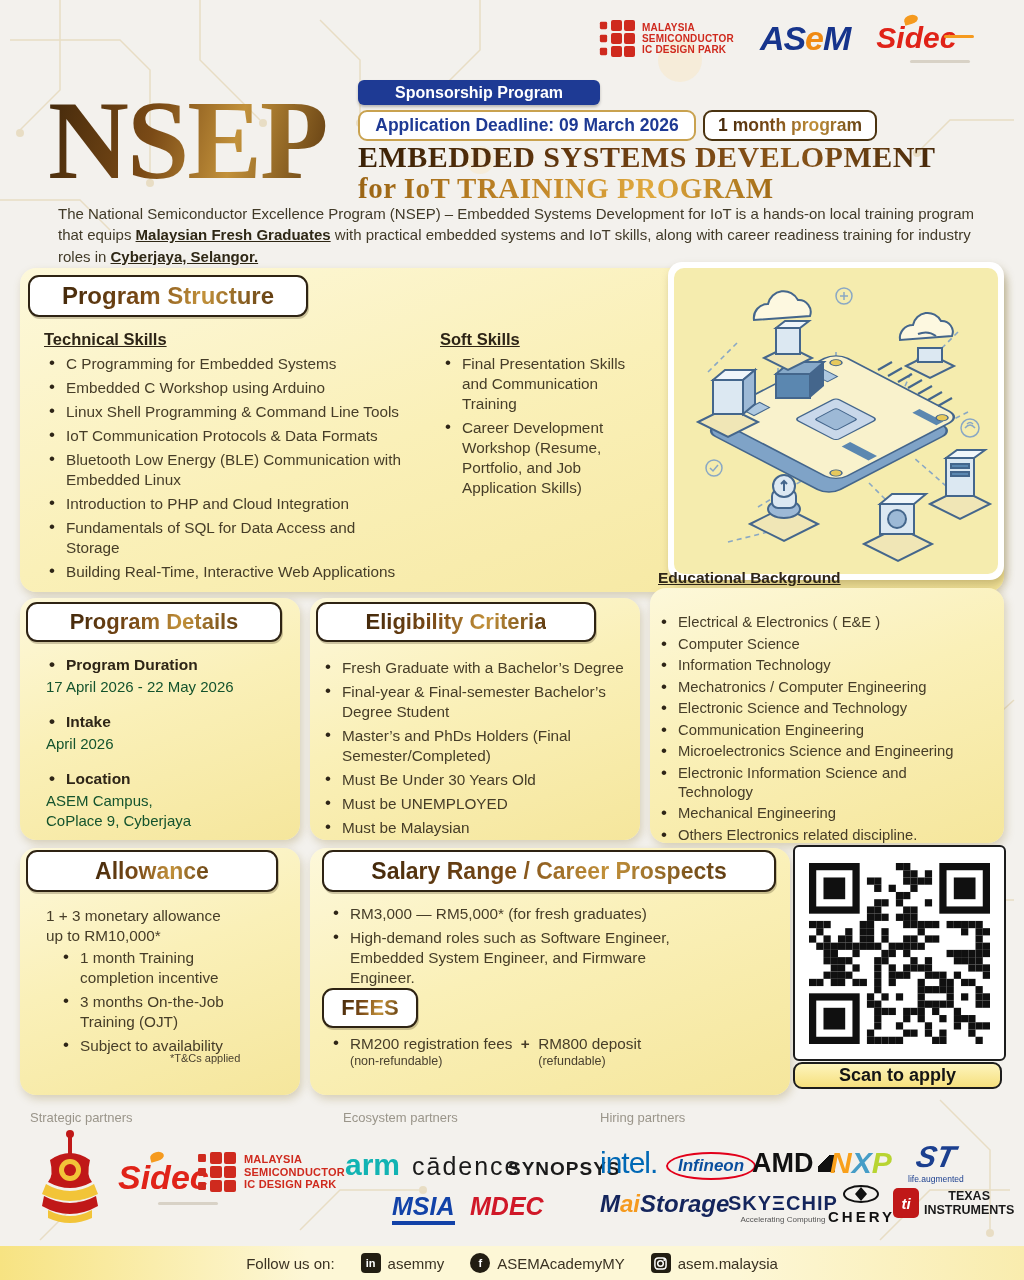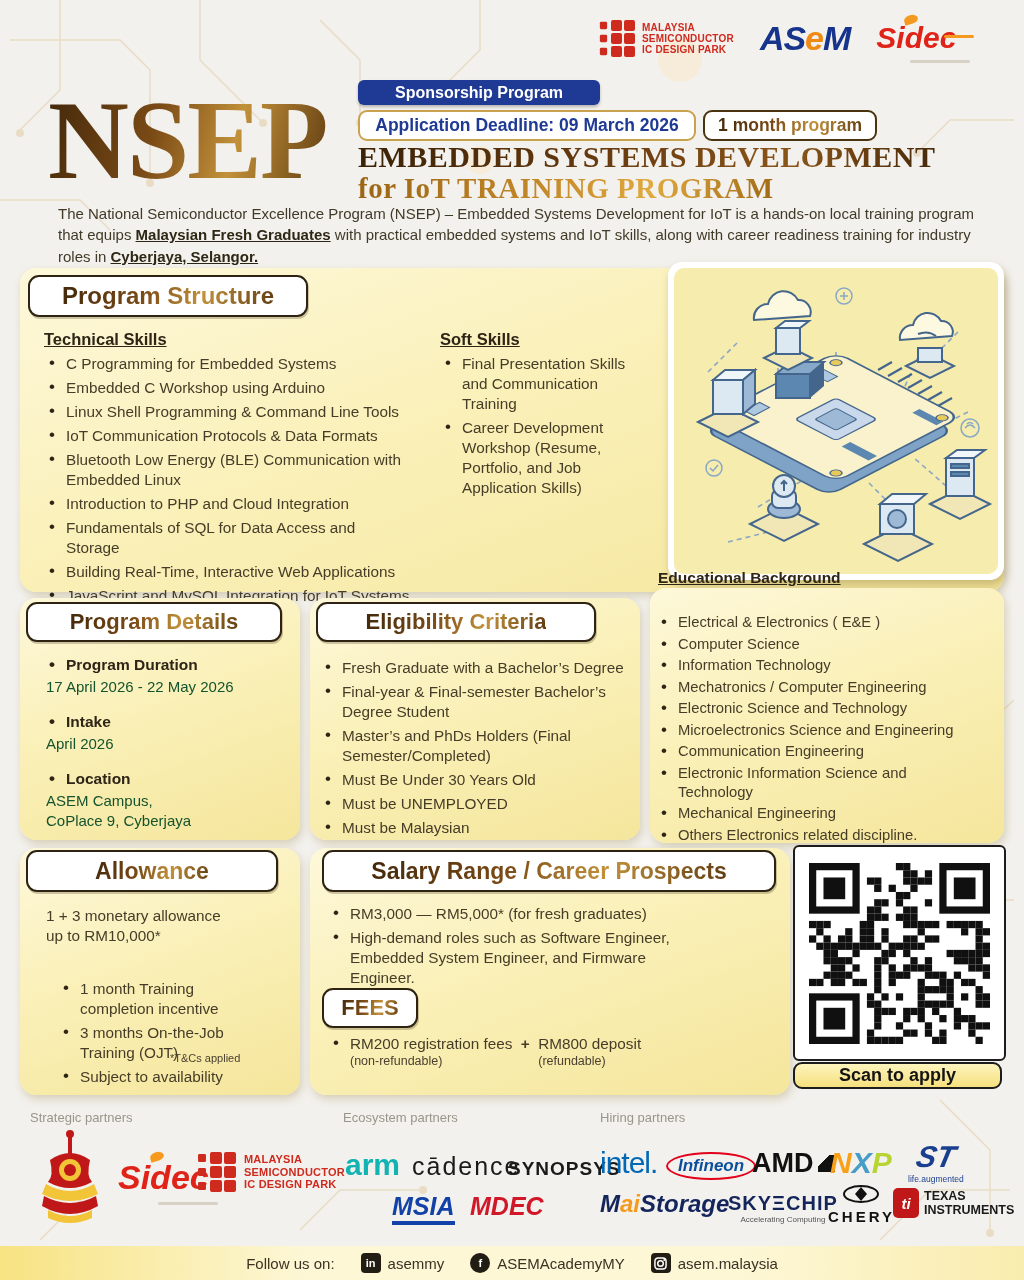--- a/index.html
+++ b/index.html
@@ -124,21 +124,20 @@
 <div class="abs subhead" style="left:44px;top:330px;">Technical Skills</div>
 <ul class="blt fs15 abs" style="left:46px;top:354px;width:392px;">
   <li>C Programming for Embedded Systems</li>
   <li>Embedded C Workshop using Arduino</li>
   <li>Linux Shell Programming &amp; Command Line Tools</li>
   <li>IoT Communication Protocols &amp; Data Formats</li>
   <li>Bluetooth Low Energy (BLE) Communication with Embedded Linux</li>
   <li>Introduction to PHP and Cloud Integration</li>
   <li style="max-width:330px">Fundamentals of SQL for Data Access and Storage</li>
   <li>Building Real-Time, Interactive Web Applications</li>
-  <li>JavaScript and MySQL Integration for IoT Systems</li>
 </ul>
 <div class="abs subhead" style="left:440px;top:330px;">Soft Skills</div>
 <ul class="blt fs15 abs" style="left:442px;top:354px;width:206px;">
   <li>Final Presentation Skills and Communication Training</li>
   <li>Career Development Workshop (Resume, Portfolio, and Job Application Skills)</li>
 </ul>
 
 <div class="abs" style="left:668px;top:262px;width:336px;height:318px;background:#fff;border-radius:14px;box-shadow:2px 5px 9px rgba(120,100,40,.35);">
 <svg width="336" height="318" viewBox="0 0 336 318">
   <rect x="6" y="6" width="324" height="306" rx="10" fill="#f5ecae"></rect>
@@ -267,36 +266,36 @@
 </ul>
 
 <div class="panel" style="left:650px;top:588px;width:354px;height:255px;"></div>
 <div class="abs subhead" style="left:658px;top:569px;font-size:15.5px;">Educational Background</div>
 <ul class="blt abs" style="left:658px;top:613px;width:300px;font-size:14.8px;line-height:19px;color:#463d28;">
   <li style="margin-bottom:2.5px">Electrical &amp; Electronics ( E&amp;E )</li>
   <li style="margin-bottom:2.5px">Computer Science</li>
   <li style="margin-bottom:2.5px">Information Technology</li>
   <li style="margin-bottom:2.5px">Mechatronics / Computer Engineering</li>
   <li style="margin-bottom:2.5px">Electronic Science and Technology</li>
+  <li style="margin-bottom:2.5px">Communication Engineering</li>
   <li style="margin-bottom:2.5px">Microelectronics Science and Engineering</li>
-  <li style="margin-bottom:2.5px">Communication Engineering</li>
   <li style="margin-bottom:2.5px">Electronic Information Science and Technology</li>
   <li style="margin-bottom:2.5px">Mechanical Engineering</li>
   <li style="margin-bottom:2.5px">Others Electronics related discipline.</li>
 </ul>
 
 <div class="panel" style="left:20px;top:848px;width:280px;height:247px;"></div>
 <div class="hdr" style="left:26px;top:850px;width:248px;height:38px;">
     <span class="gtx" style="font-size:23px">Allowance</span>
   </div>
 <div class="abs fs15" style="left:46px;top:906px;width:230px;">
   <div>1 + 3 monetary allowance</div>
   <div>up to RM10,000*</div>
 </div>
-<ul class="blt fs15 abs" style="left:60px;top:948px;width:176px;margin-top:31px;">
+<ul class="blt fs15 abs" style="left:60px;top:948px;width:176px;">
   <li>1 month Training completion incentive</li>
   <li>3 months On-the-Job Training (OJT)</li>
   <li>Subject to availability</li>
 </ul>
 <div class="abs note" style="left:170px;top:1052px;">*T&amp;Cs applied</div>
 
 <div class="panel" style="left:310px;top:848px;width:480px;height:247px;"></div>
 <div class="hdr" style="left:322px;top:850px;width:450px;height:38px;">
     <span class="gtx" style="font-size:23px">Salary Range / Career Prospects</span>
   </div>
@@ -597,21 +596,21 @@
   <div class="logo-txt" style="font-size:20px;color:#14255c;letter-spacing:1px;">SKYΞCHIP</div>
   <div style="font-size:8px;color:#555;">Accelerating Computing</div>
 </div>
 <div class="abs" style="left:828px;top:1184px;text-align:center;">
   <svg width="40" height="20" viewBox="0 0 40 20">
       <ellipse cx="20" cy="10" rx="17" ry="8" fill="none" stroke="#111" stroke-width="2"></ellipse>
       <path d="M20 3 l6 7 l-6 7 l-6 -7 z" fill="#111"></path>
     </svg>
   <div class="logo-txt" style="font-size:15px;color:#111;letter-spacing:3px;">CHERY</div>
 </div>
-<div class="abs" style="left:893px;top:1188px;display:flex;align-items:center;gap:5px;">
+<div class="abs" style="left:893px;top:1188px;display:flex;align-items:center;gap:5px;text-align:center;">
   <div style="width:26px;height:30px;background:#c01818;border-radius:5px;color:#fff;font-weight:700;font-style:italic;font-size:15px;display:flex;align-items:center;justify-content:center;">ti</div>
   <div style="font-size:12.5px;font-weight:700;color:#1a1a1a;line-height:14px;">
     <div>TEXAS</div>
     <div>INSTRUMENTS</div>
   </div>
 </div>
 
 <div class="abs followbar">
   <span>Follow us on:</span>
   <span class="soc">

